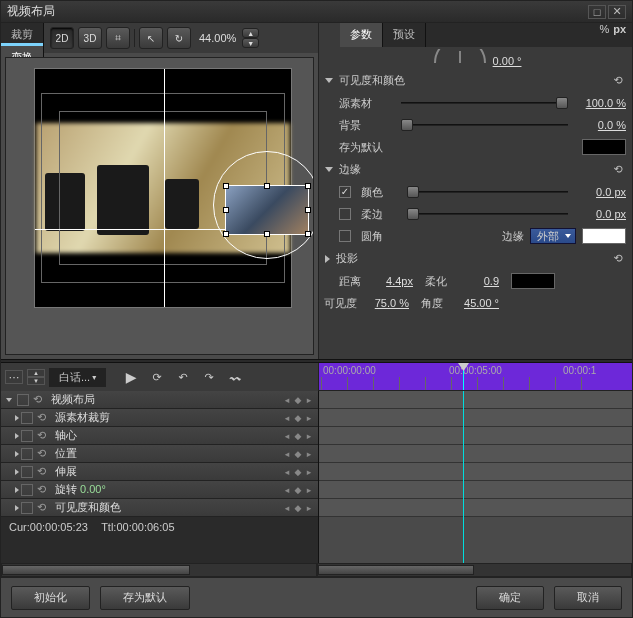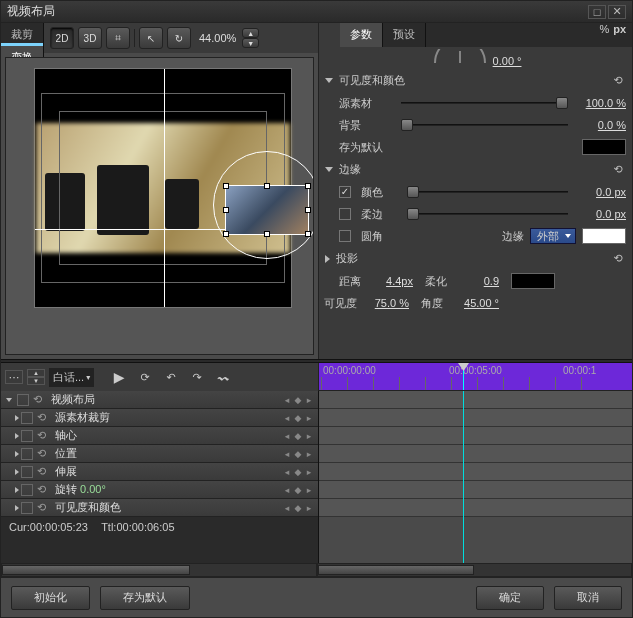--- a/index.html
+++ b/index.html
@@ -51,21 +51,21 @@
 .dropdown::after { content:""; position:absolute; right:4px; top:5px; border-top:4px solid #fff; border-left:3px solid transparent; border-right:3px solid transparent; }
 .units { margin-left:auto; display:flex; gap:4px; padding-right:6px; }
 .rotval { text-align:center; padding:2px; }
 
 .mid-split { height:4px; background:#2a2a2a; border-top:1px solid #111; border-bottom:1px solid #111; }
 
 .bottom { flex:1; display:flex; flex-direction:column; background:#3a3a3a; overflow:hidden; }
 .timeline-top { display:flex; height:28px; }
 .tl-ctrl { width:318px; display:flex; align-items:center; background:#3a3a3a; border-right:1px solid #222; padding:0 4px; gap:4px; }
 .tl-ctrl .small { width:18px; height:14px; border:1px solid #555; display:flex; align-items:center; justify-content:center; cursor:pointer; }
-.lang { background:#222; color:#ccc; padding:2px 4px; position:relative; cursor:pointer; display:flex; align-items:center; gap:2px;text-align:right; }
+.lang { background:#222; color:#ccc; padding:2px 10px; position:relative; cursor:pointer; display:flex; align-items:center; gap:2px;text-align:right; }
 .play { color:#3c3; font-size:14px; }
 .tbtn2 { width:22px; height:20px; display:flex; align-items:center; justify-content:center; color:#ccc; cursor:pointer; border-radius:3px; }
 .ruler { flex:1; background:#6d28d9; position:relative; border-bottom:1px solid #222; overflow:hidden; }
 .ruler .tick { position:absolute; top:14px; bottom:0; width:1px; background:#666; }
 .ruler .ticklbl { position:absolute; top:2px; font-size:10px; color:#aaa; }
 .playhead { position:absolute; top:0; bottom:0; width:1px; background:#0ff; }
 .playhead .head { position:absolute; top:0; left:-5px; width:11px; height:8px; background:#ccc; clip-path: polygon(0 0, 100% 0, 50% 100%); }
 
 .tracklist { flex:1; display:flex; overflow:hidden; }
 .tracks-left { width:318px; background:#2a2a2a; border-right:1px solid #111; overflow:hidden; }

